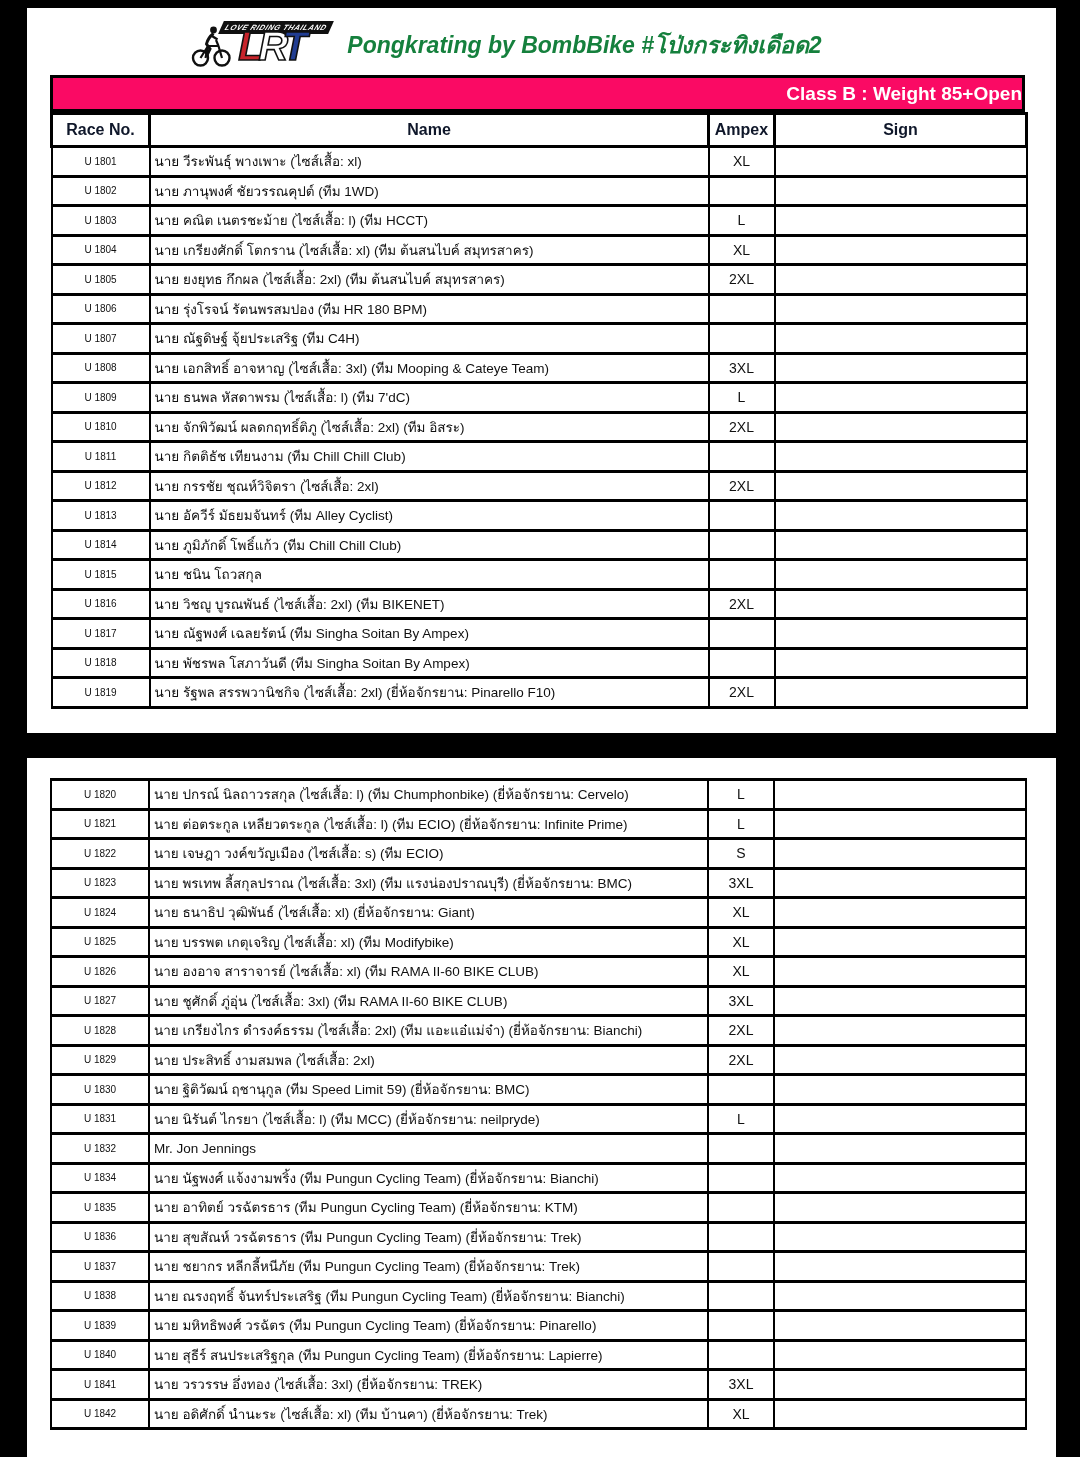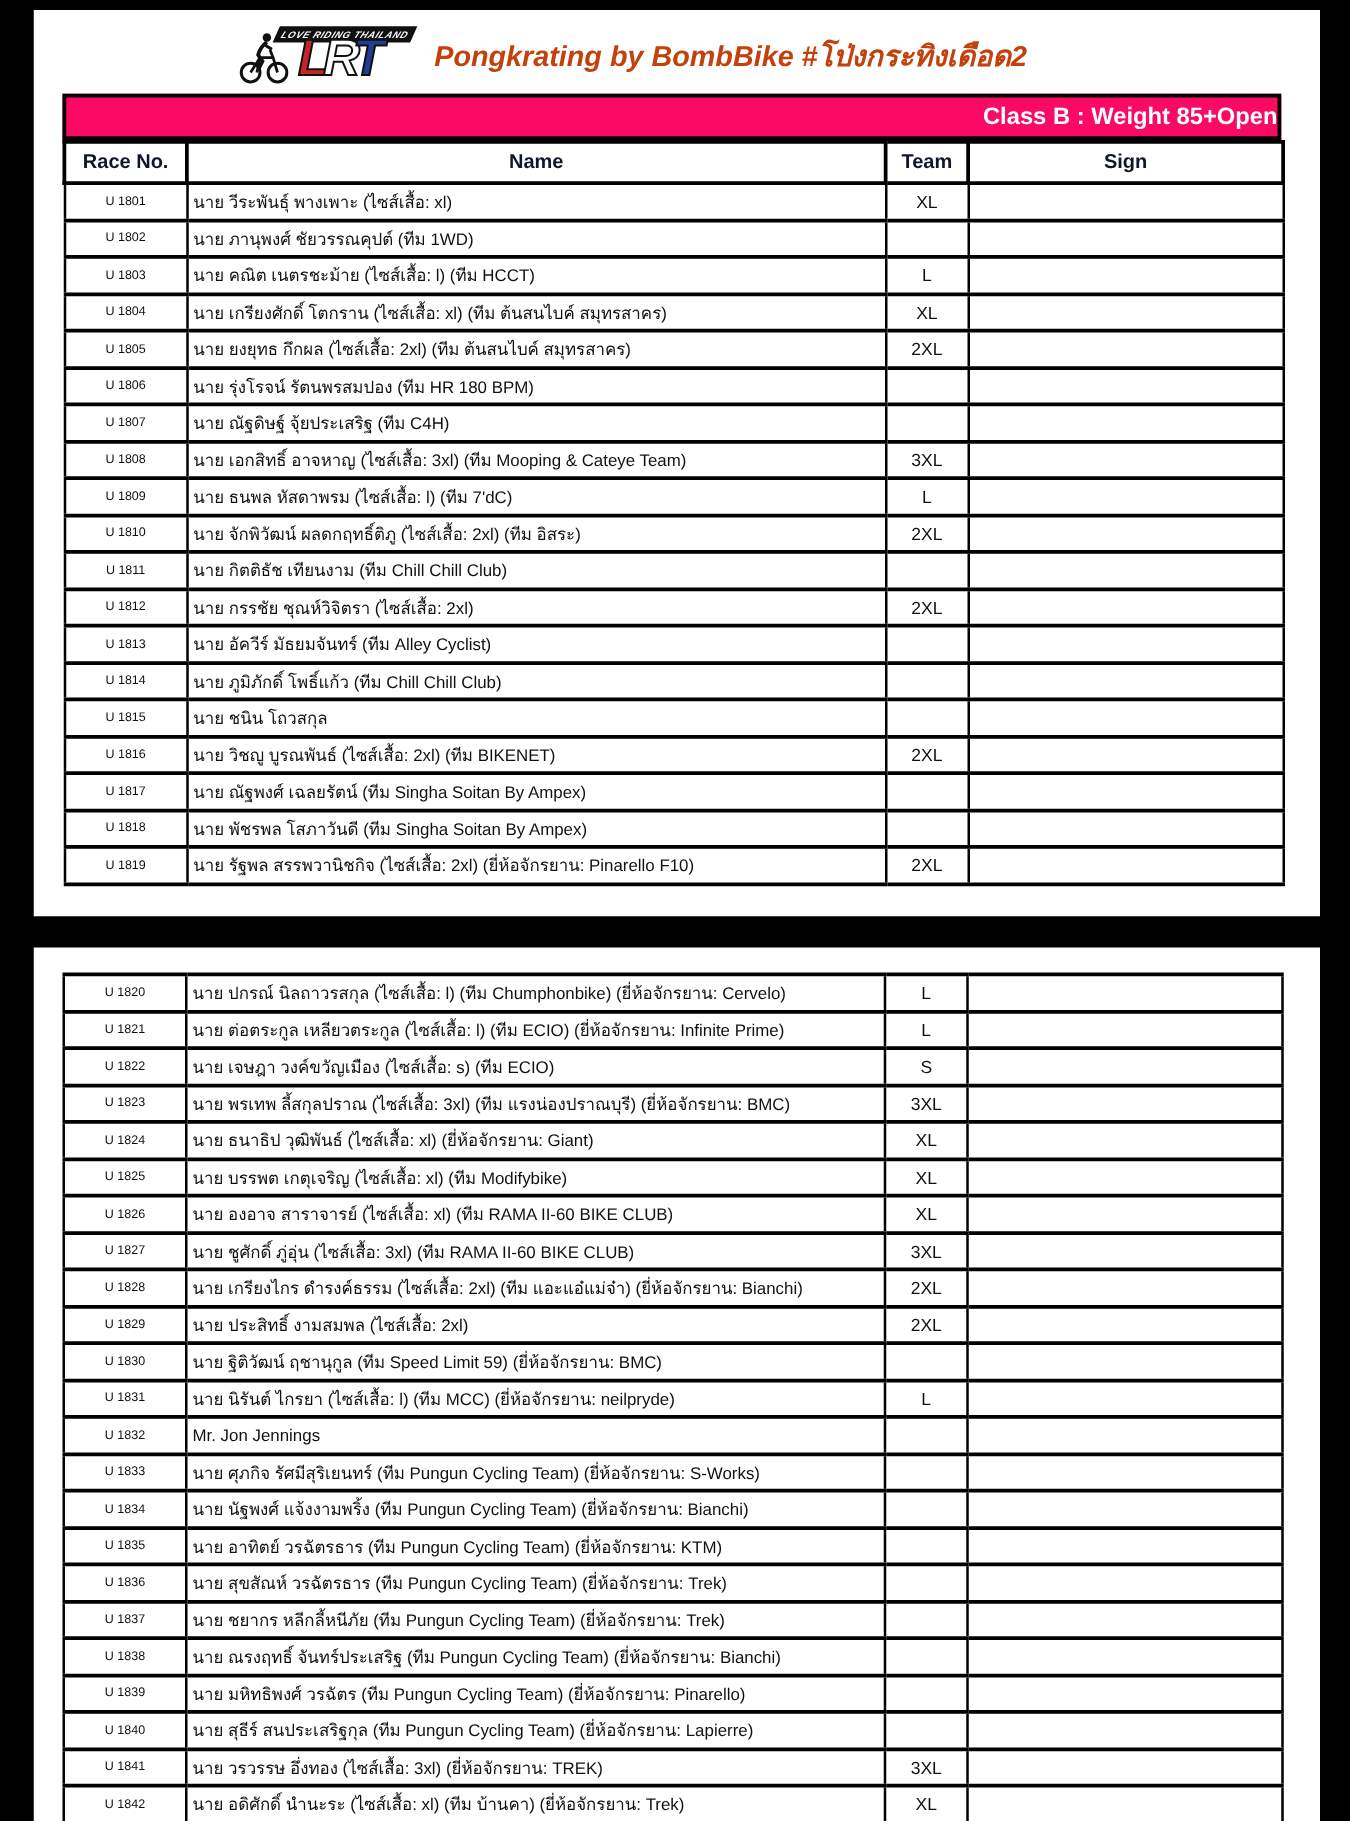--- a/index.html
+++ b/index.html
@@ -15,21 +15,21 @@
   .logo-banner { position:absolute; top:3px; left:30px; width:110px; height:13px; background:#101010;
     transform:skewX(-24deg); display:flex; align-items:center; justify-content:center; }
   .logo-banner span { color:#fff; font-size:7.5px; font-weight:bold; font-style:italic; letter-spacing:.6px; white-space:nowrap; }
   .logo-letters { position:absolute; top:10px; left:47px; font-size:41px; line-height:36px;
     font-weight:bold; font-style:italic; letter-spacing:-5px; }
   .logo-letters span { -webkit-text-stroke:1.6px #101010; }
   .lrt-l { color:#C8242B; }
   .lrt-r { color:#FFFFFF; }
   .lrt-t { color:#213D92; }
   .cyclist { position:absolute; left:0; top:6px; }
-  .page-title { font-size:23px; font-weight:bold; font-style:italic; color:#c2410c; white-space:nowrap; }
+  .page-title { font-size:23px; font-weight:bold; font-style:italic; color:#15803d; white-space:nowrap; }
 
   
   .class-banner { position:absolute; top:67px; left:23px; width:975px; height:37px;
     background:#FA0A64; border:3px solid #000; display:flex; align-items:center; justify-content:flex-end; }
   .class-banner span { color:#fff; font-size:19px; font-weight:bold; }
 
   
   table.roster { position:absolute; left:23px; width:975px; border-collapse:collapse; table-layout:fixed; }
   #table1 { top:104px; }
   #table2 { top:20px; }
@@ -74,21 +74,21 @@
     <colgroup>
         <col class="c-race">
         <col class="c-name">
         <col class="c-size">
         <col class="c-sign">
       </colgroup>
     <thead>
       <tr>
         <th>Race No.</th>
         <th>Name</th>
-        <th>Team</th>
+        <th>Ampex</th>
         <th>Sign</th>
       </tr>
     </thead>
     <tbody id="tbody1">
         <tr>
     <td class="cell-race">U 1801</td>
     <td class="cell-name">นาย วีระพันธุ์ พางเพาะ (ไซส์เสื้อ: xl)</td>
     <td class="cell-size">XL</td>
     <td class="cell-sign"></td>
   </tr>
@@ -285,26 +285,20 @@
     <td class="cell-size">L</td>
     <td class="cell-sign"></td>
   </tr>
         <tr>
     <td class="cell-race">U 1832</td>
     <td class="cell-name">Mr. Jon Jennings</td>
     <td class="cell-size"></td>
     <td class="cell-sign"></td>
   </tr>
         <tr>
-    <td class="cell-race">U 1833</td>
-    <td class="cell-name">นาย ศุภกิจ รัศมีสุริเยนทร์ (ทีม Pungun Cycling Team) (ยี่ห้อจักรยาน: S-Works)</td>
-    <td class="cell-size"></td>
-    <td class="cell-sign"></td>
-  </tr>
-        <tr>
     <td class="cell-race">U 1834</td>
     <td class="cell-name">นาย นัฐพงศ์ แจ้งงามพริ้ง (ทีม Pungun Cycling Team) (ยี่ห้อจักรยาน: Bianchi)</td>
     <td class="cell-size"></td>
     <td class="cell-sign"></td>
   </tr>
         <tr>
     <td class="cell-race">U 1835</td>
     <td class="cell-name">นาย อาทิตย์ วรฉัตรธาร (ทีม Pungun Cycling Team) (ยี่ห้อจักรยาน: KTM)</td>
     <td class="cell-size"></td>
     <td class="cell-sign"></td>

